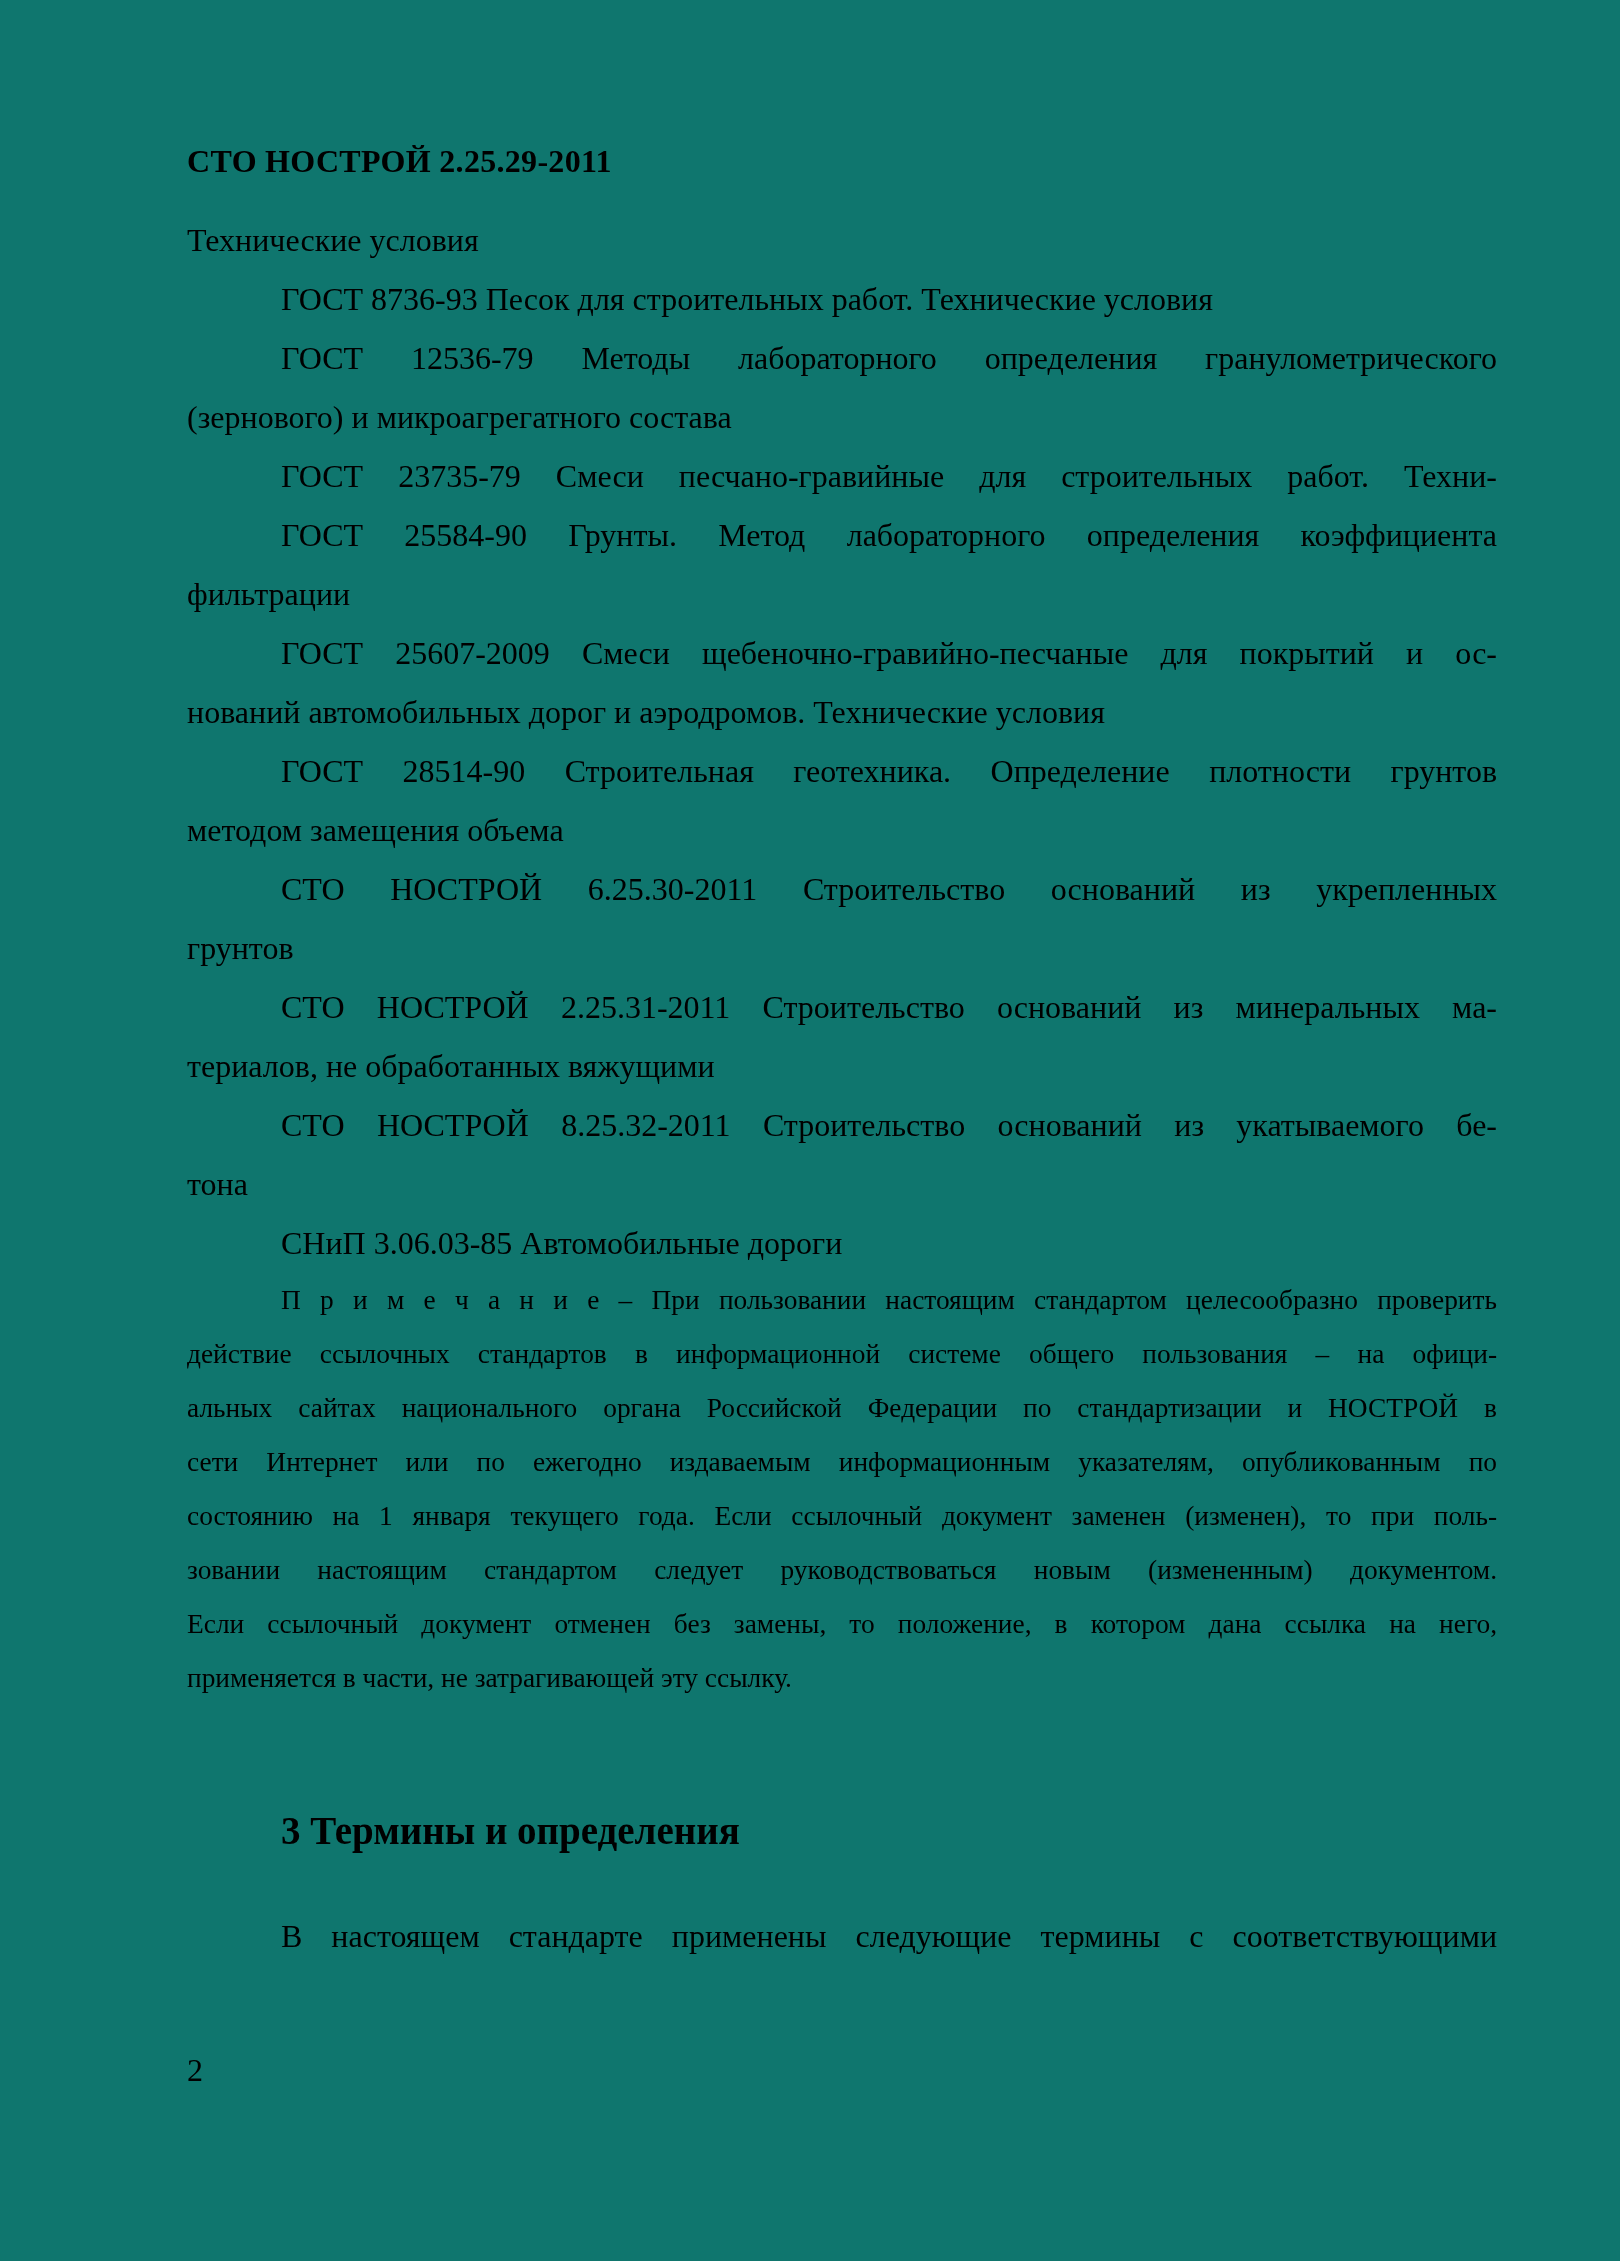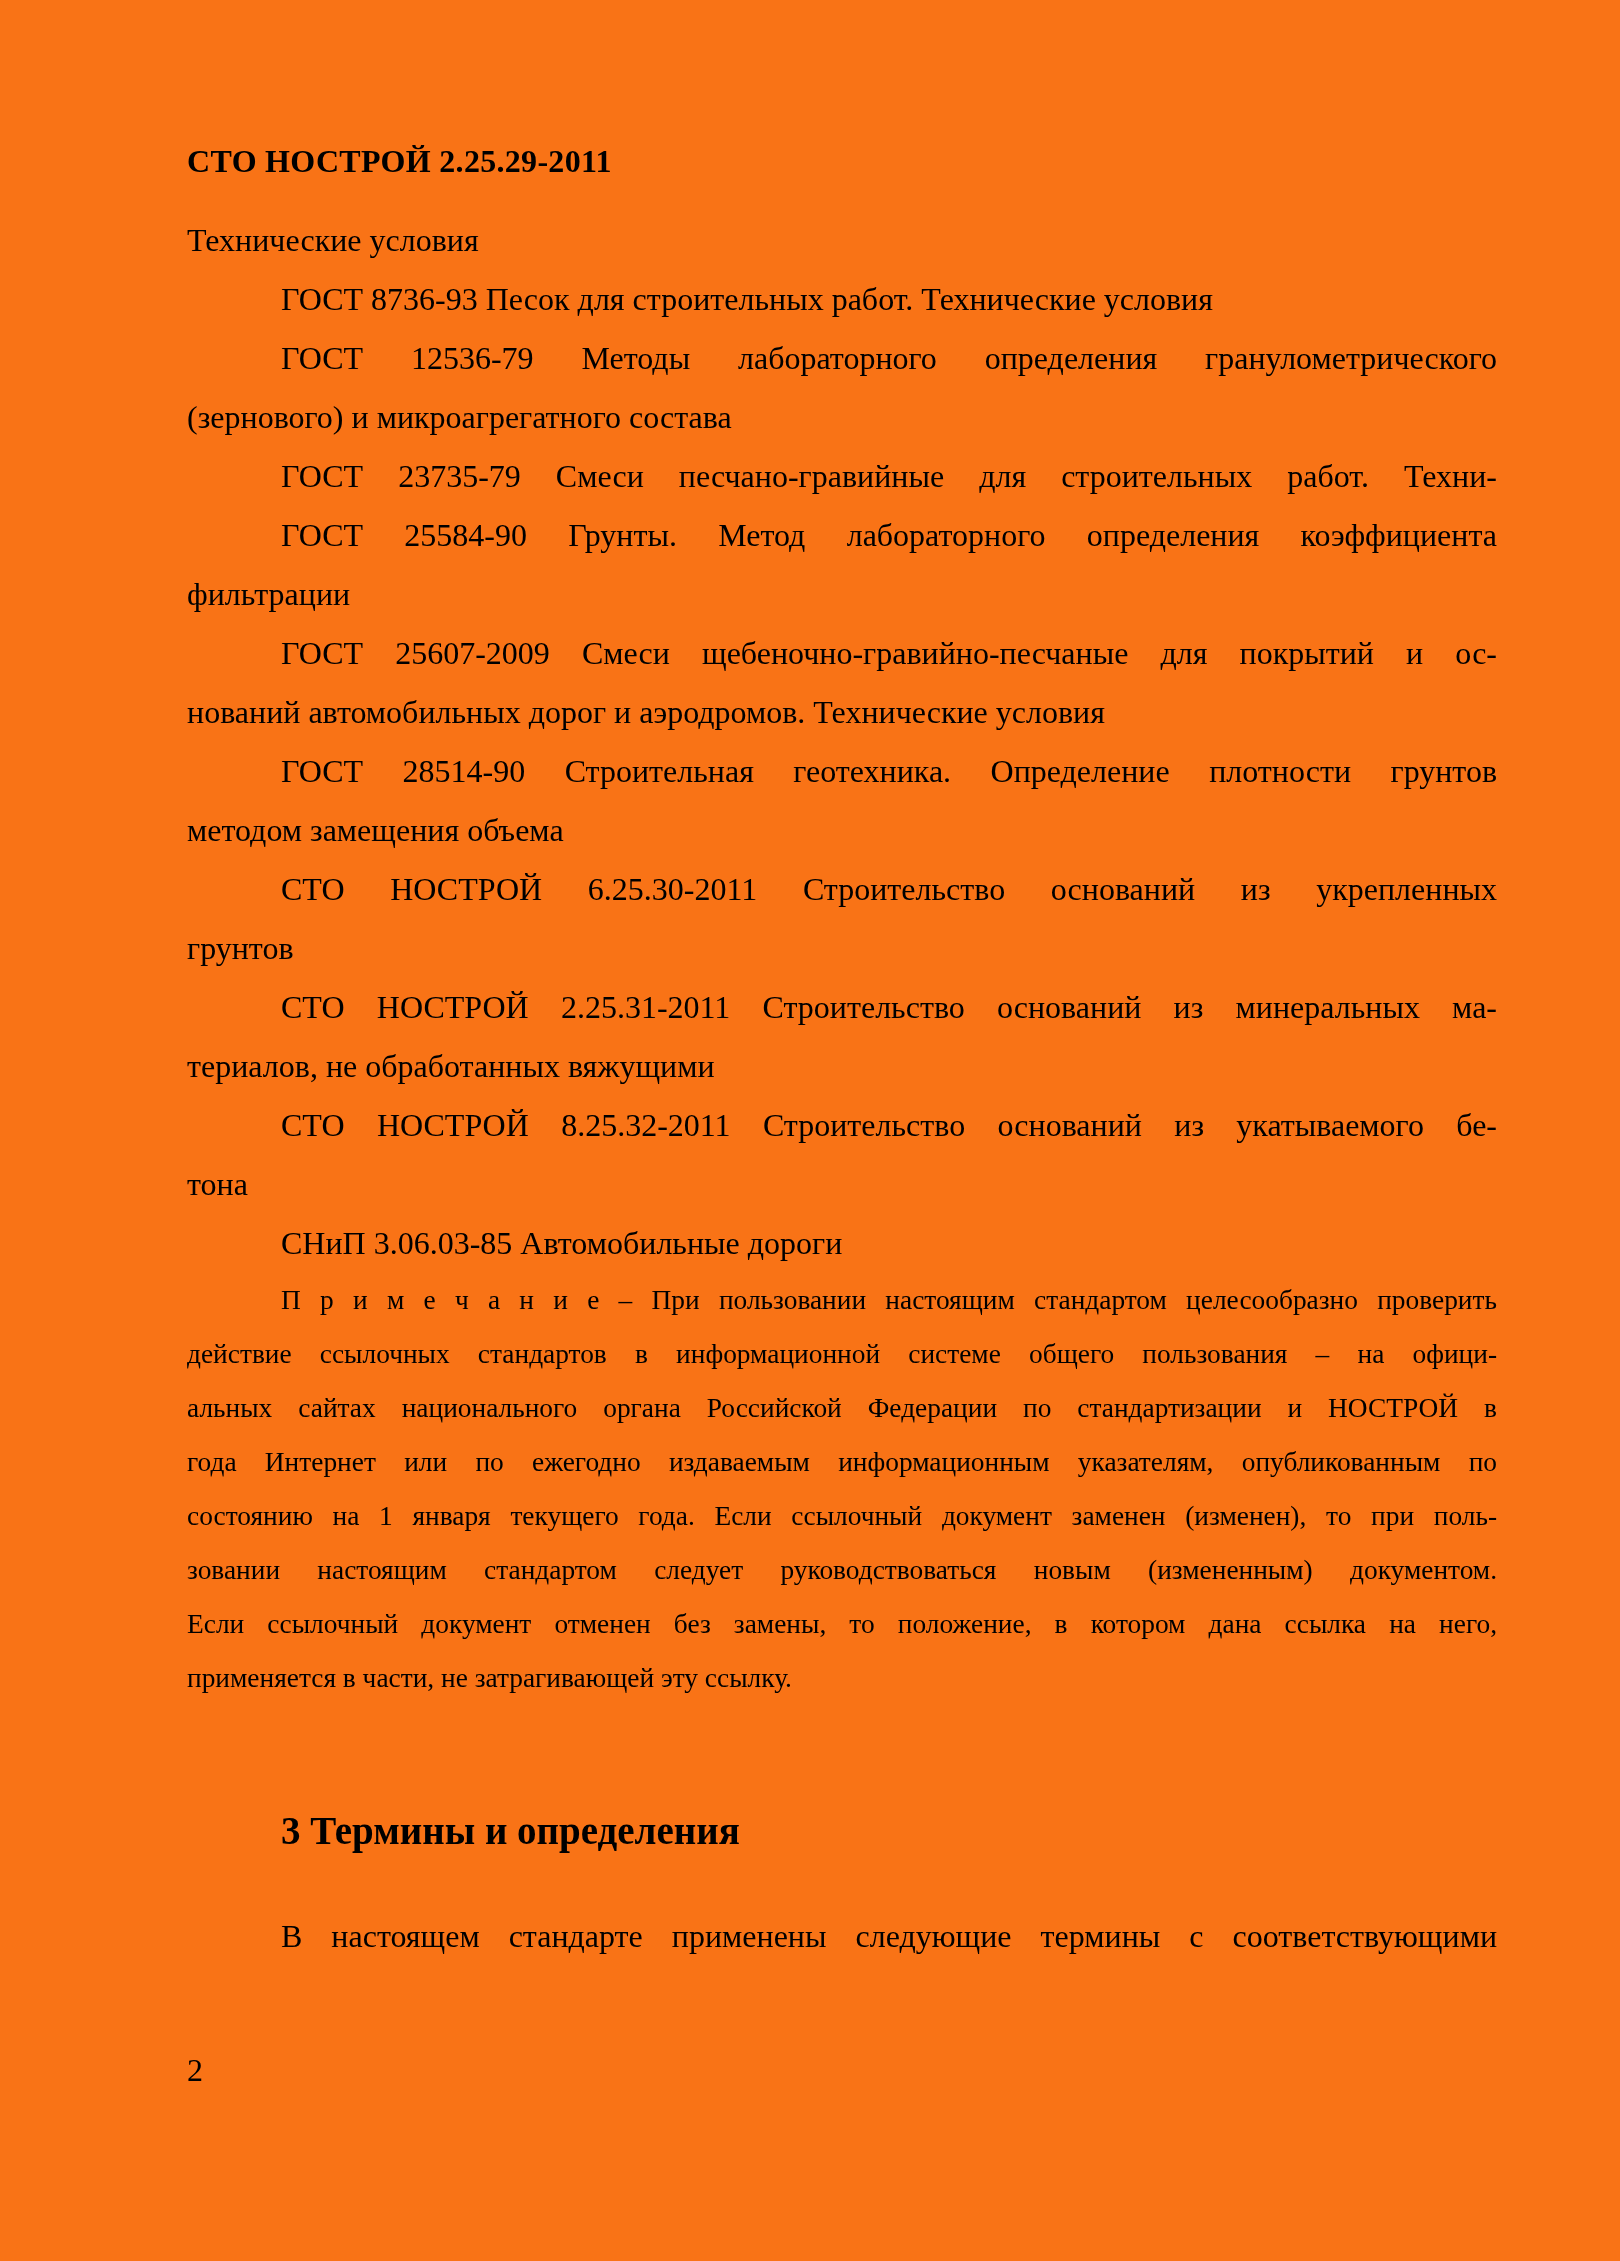--- a/index.html
+++ b/index.html
@@ -4,21 +4,21 @@
 <style>
   html, body {
     margin: 0;
     padding: 0;
     background: #ffffff;
   }
   .page {
     position: relative;
     width: 1620px;
     height: 2261px;
-    background: #f97316;
+    background: #0f766e;
     color: #000000;
     font-family: "Liberation Serif", "DejaVu Serif", serif;
     box-sizing: border-box;
     padding: 143px 123px 0 187px;
     overflow: hidden;
   }
   .running-header {
     font-weight: bold;
     font-size: 32px;
     line-height: 37px;
@@ -106,21 +106,21 @@
         <div class="line indent fill">СТО НОСТРОЙ 8.25.32-2011 Строительство оснований из укатываемого бе-</div>
         <div class="line">тона</div>
       </div>
       <div class="para body">
         <div class="line indent">СНиП 3.06.03-85 Автомобильные дороги</div>
       </div>
       <div class="para note">
         <div class="line indent fill">П р и м е ч а н и е – При пользовании настоящим стандартом целесообразно проверить</div>
         <div class="line fill">действие ссылочных стандартов в информационной системе общего пользования – на офици-</div>
         <div class="line fill">альных сайтах национального органа Российской Федерации по стандартизации и НОСТРОЙ в</div>
-        <div class="line fill">года Интернет или по ежегодно издаваемым информационным указателям, опубликованным по</div>
+        <div class="line fill">сети Интернет или по ежегодно издаваемым информационным указателям, опубликованным по</div>
         <div class="line fill">состоянию на 1 января текущего года. Если ссылочный документ заменен (изменен), то при поль-</div>
         <div class="line fill">зовании настоящим стандартом следует руководствоваться новым (измененным) документом.</div>
         <div class="line fill">Если ссылочный документ отменен без замены, то положение, в котором дана ссылка на него,</div>
         <div class="line">применяется в части, не затрагивающей эту ссылку.</div>
       </div>
     </div>
 
   <div class="heading3">3 Термины и определения</div>
 
   <div class="line indent fill section-first">В настоящем стандарте применены следующие термины с соответствующими</div>

